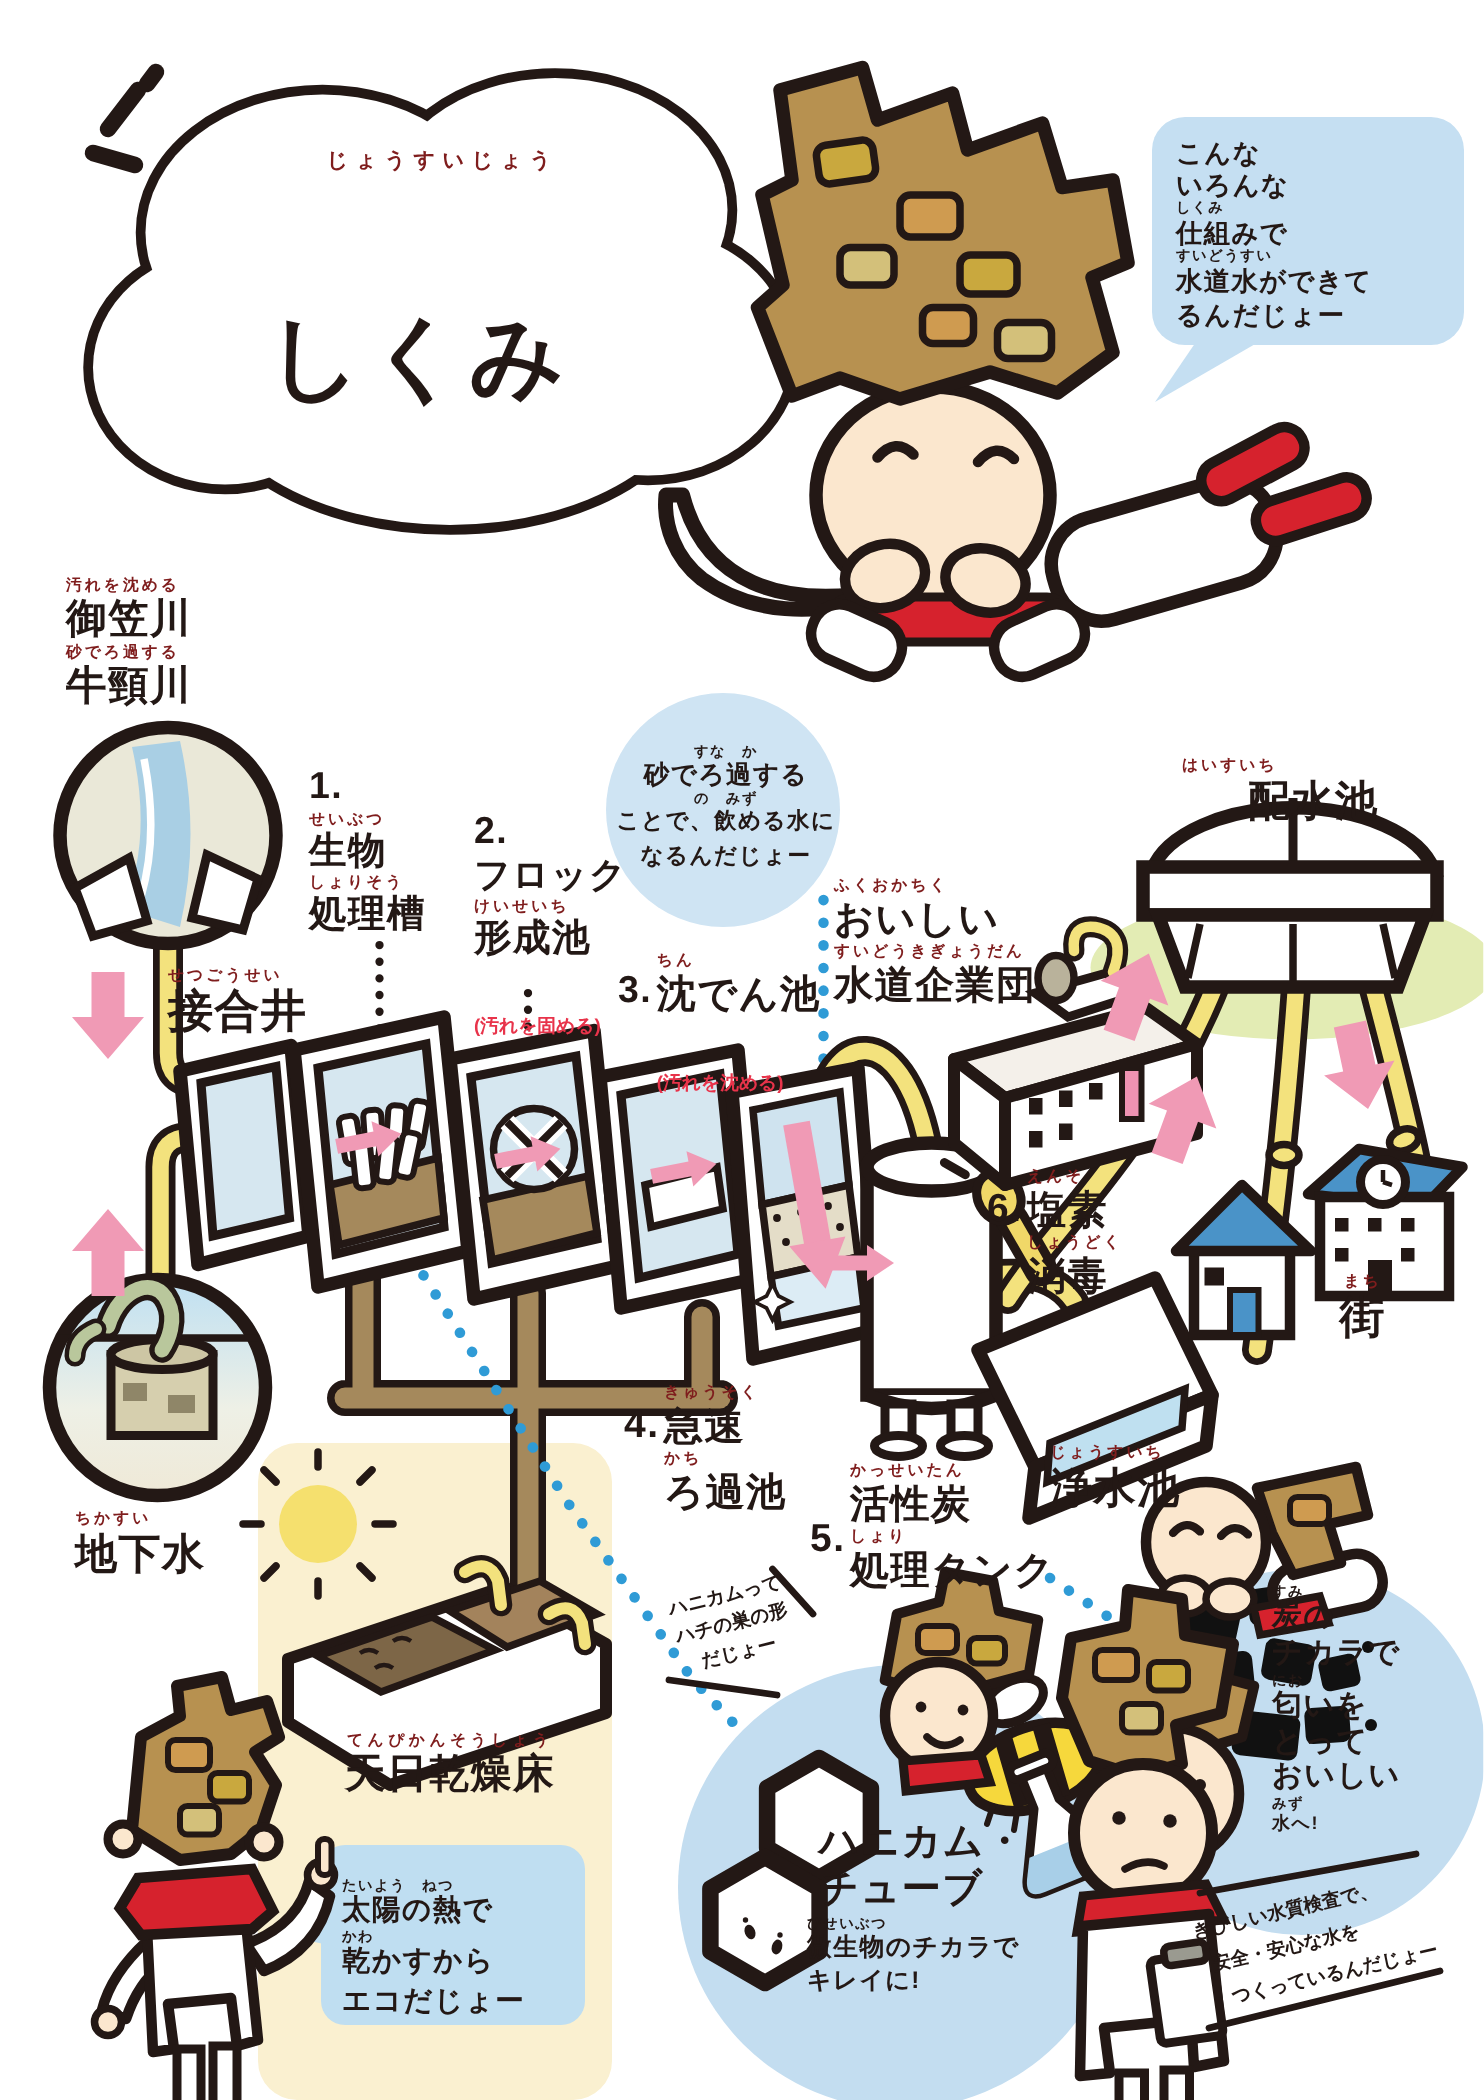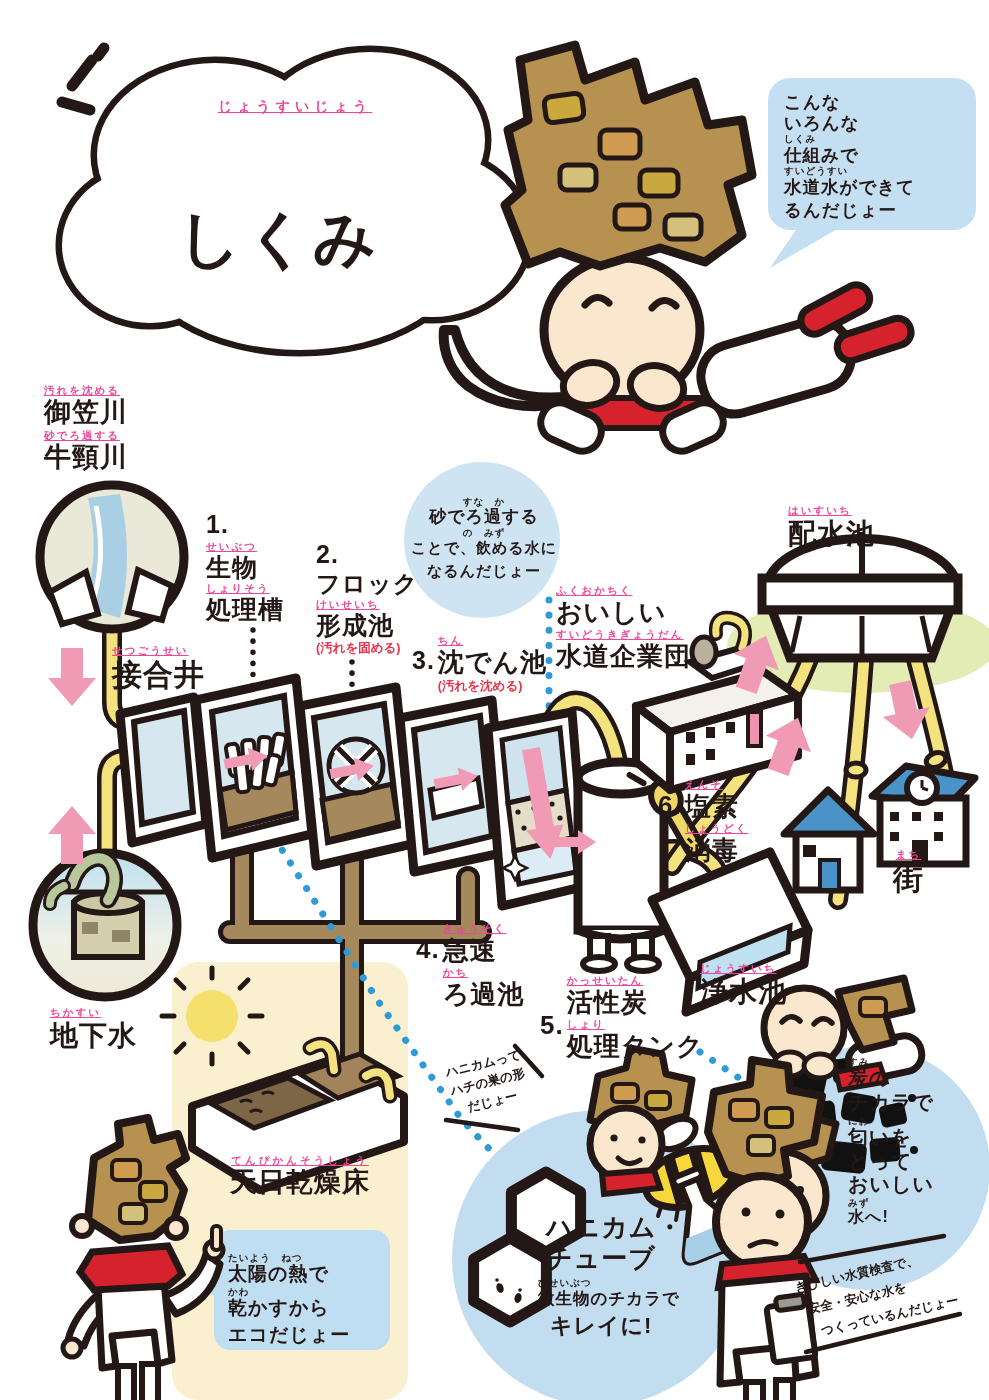--- a/index.html
+++ b/index.html
@@ -1,23 +1,23 @@
 <!DOCTYPE html>
 <html><head>
 <meta charset="utf-8">
 <style>
   html,body{margin:0;padding:0;background:#fff;}
   .stage{position:relative;width:989px;height:1400px;background:#ffffff;overflow:hidden;
          font-family:"Liberation Sans","DejaVu Sans",sans-serif;color:#231815;}
   .art{position:absolute;left:0;top:0;z-index:1;}
   .t{position:absolute;z-index:5;line-height:1.18;}
   .h{font-weight:900;letter-spacing:1px;}
-  .ruby{font-weight:700;color:#ec4899;letter-spacing:2px;font-size:10.5px;line-height:1.25;white-space:nowrap;text-decoration:underline;}
+  .ruby{font-weight:700;color:#7f1d1d;letter-spacing:2px;font-size:10.5px;line-height:1.25;white-space:nowrap;}
   .rubyk{font-weight:700;color:#231815;letter-spacing:1px;font-size:9.5px;line-height:1.2;white-space:nowrap;}
-  .red{color:#e8334a;font-weight:800;font-size:12.5px;letter-spacing:0;line-height:1.3;white-space:nowrap;}
+  .red{color:#e8334a;font-weight:800;font-size:12.5px;letter-spacing:0;line-height:1.3;white-space:nowrap;margin-top:36px;}
   .row{display:flex;align-items:flex-start;gap:3px;}
   .ctr{text-align:center;}
   .nw{white-space:nowrap;}
 </style>
 </head>
 <body>
 
 <div class="stage">
 
 <svg class="art" width="989" height="1400" viewBox="0 0 989 1400">
@@ -495,21 +495,21 @@
 <div class="t ctr" style="left:410px;top:496px;width:148px;">
   <div class="rubyk">すな　か</div>
   <div class="h nw" style="font-size:17px;">砂でろ過する</div>
   <div class="rubyk">の　みず</div>
   <div class="h nw" style="font-size:15px;">ことで、飲める水に</div>
   <div class="h nw" style="font-size:15px;line-height:1.8;">なるんだじょー</div>
 </div>
 
 <div class="t" style="left:788px;top:504px;">
   <div class="ruby">はいすいち</div>
-  <div class="h nw" style="font-size:28px;">配水池</div>
+  <div class="h nw" style="font-size:28px;margin-left:44px;">配水池</div>
 </div>
 
 <div class="t" style="left:556px;top:584px;">
   <div class="ruby">ふくおかちく</div>
   <div class="h nw" style="font-size:26px;">おいしい</div>
   <div class="ruby">すいどうきぎょうだん</div>
   <div class="h nw" style="font-size:26px;">水道企業団</div>
 </div>
 
 <div class="t row" style="left:658px;top:778px;">
@@ -574,33 +574,33 @@
   <div class="nw" style="font-size:12.5px;font-weight:700;line-height:1.55;">ハニカムって</div>
   <div class="nw" style="font-size:12.5px;font-weight:700;line-height:1.55;">ハチの巣の形</div>
   <div class="nw" style="font-size:12.5px;font-weight:700;line-height:1.55;">だじょー</div>
 </div>
 
 <div class="t" style="left:508px;top:1212px;">
   <div class="h nw" style="font-size:26px;margin-left:38px;">ハニカム・</div>
   <div class="h nw" style="font-size:26px;margin-left:38px;">チューブ</div>
   <div class="rubyk" style="margin-left:30px;margin-top:4px;">びせいぶつ</div>
   <div class="h nw" style="font-size:16.5px;margin-left:30px;">微生物のチカラで</div>
-  <div class="h nw" style="font-size:22px;margin-left:42px;line-height:1.6;">キレイに!</div>
+  <div class="h nw" style="font-size:16px;margin-left:30px;line-height:1.6;">キレイに!</div>
 </div>
 
 <div class="t" style="left:848px;top:1056px;">
   <div class="rubyk">すみ</div>
   <div class="h nw" style="font-size:20px;">炭の</div>
   <div class="h nw" style="font-size:20px;">チカラで</div>
   <div class="rubyk">にお</div>
   <div class="h nw" style="font-size:20px;">匂いを</div>
   <div class="h nw" style="font-size:20px;">とって</div>
   <div class="h nw" style="font-size:20px;">おいしい</div>
   <div class="rubyk">みず</div>
-  <div class="h nw" style="font-size:16px;">水へ!</div>
+  <div class="h nw" style="font-size:12px;">水へ!</div>
 </div>
 
 <div class="t" style="left:798px;top:1254px;width:200px;transform:rotate(-13deg);">
   <div class="nw" style="font-size:12.5px;font-weight:700;line-height:1.9;">きびしい水質検査で、</div>
   <div class="nw" style="font-size:12.5px;font-weight:700;line-height:1.9;margin-left:8px;">安全・安心な水を</div>
   <div class="nw" style="font-size:12.5px;font-weight:700;line-height:1.9;margin-left:16px;">つくっているんだじょー</div>
 </div>
 
 </div>
 

